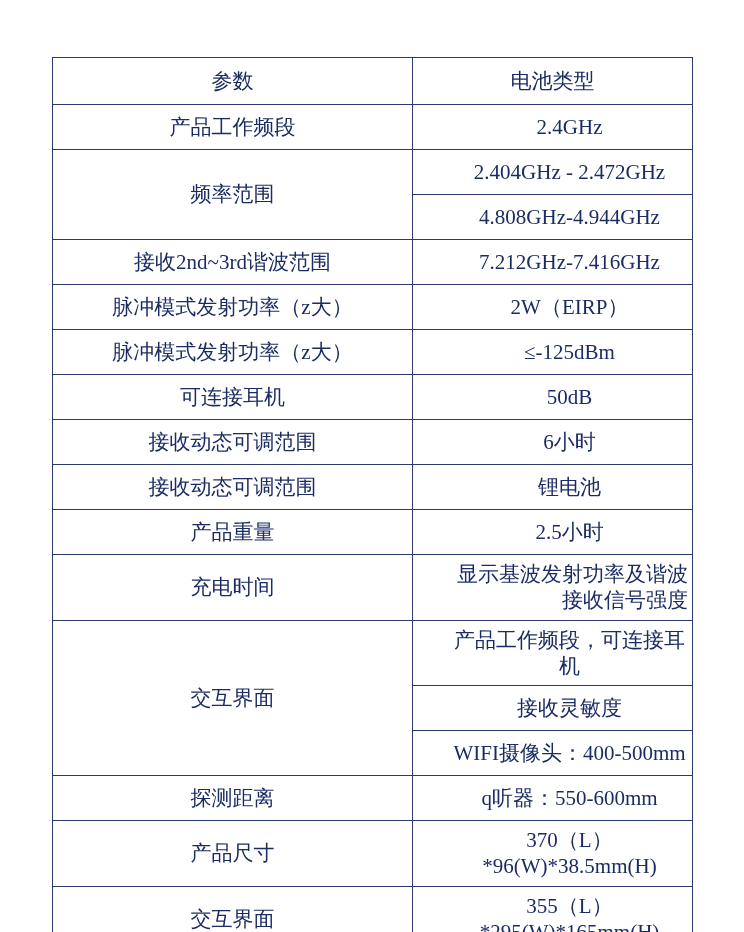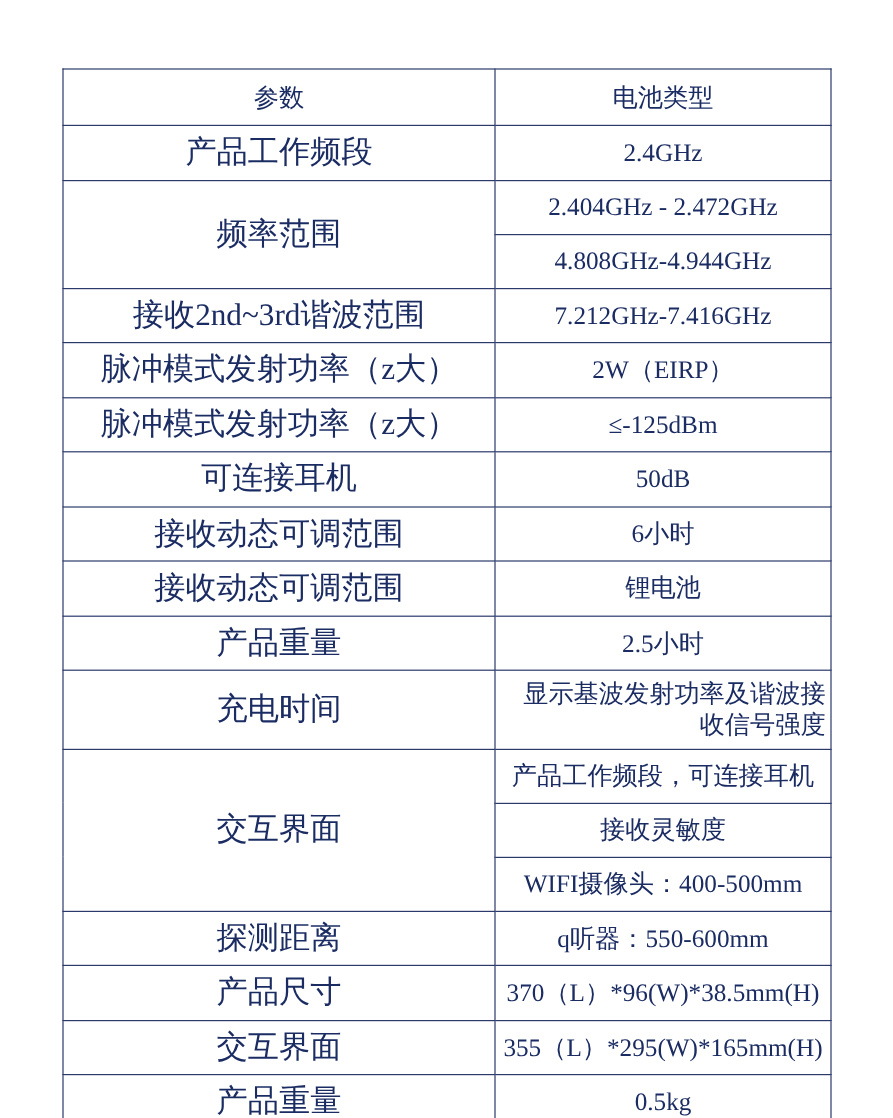--- a/index.html
+++ b/index.html
@@ -46,24 +46,25 @@
   }
   td.header-cell {
     font-size: 21px;
     height: 34px;
   }
   td.small-text {
     font-size: 14px;
     text-align: right;
   }
   td.param-cell {
-    font-size: 26px;
+    font-size: 21px;
   }
   td.value-cell {
     font-size: 21px;
+    padding-left: 38px;
   }
 </style>
 </head>
 <body>
 
 <div class="page">
   <table class="spec-table">
     <colgroup>
       <col class="col-param">
       <col class="col-value">

